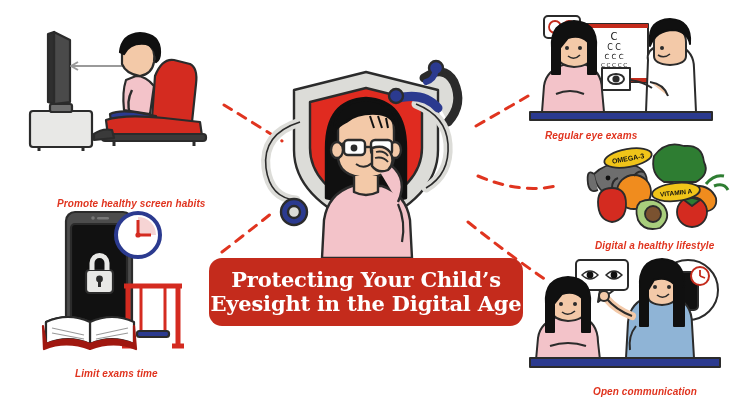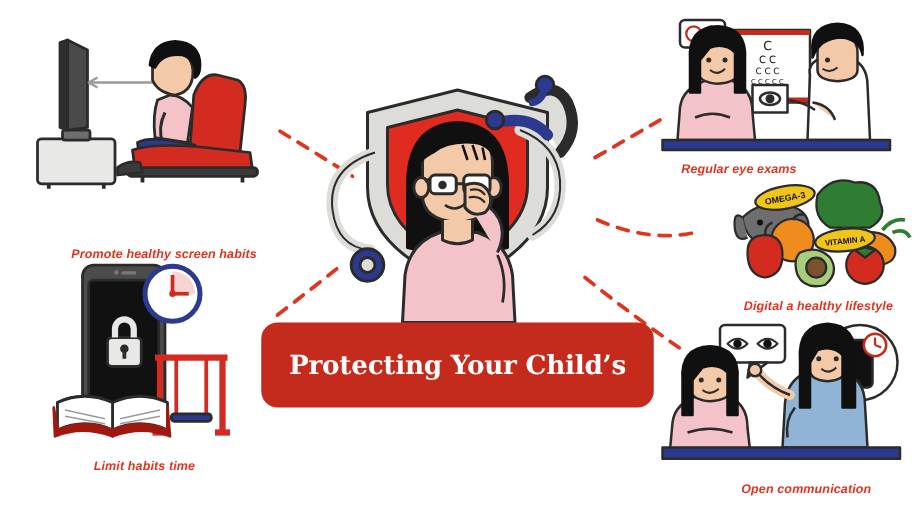--- a/index.html
+++ b/index.html
@@ -113,21 +113,21 @@
         <path d="M96 122 L96 140 Q74 131 52 140 L52 145 Q76 136 98 145 Z" fill="#A01810" stroke="#A01810"></path>
         <g stroke="#9A9A9A" stroke-width="1.2">
           <line x1="14" y1="124" x2="46" y2="131"></line>
           <line x1="14" y1="129" x2="46" y2="135"></line>
           <line x1="58" y1="131" x2="90" y2="124"></line>
           <line x1="58" y1="135" x2="90" y2="129"></line>
         </g>
       </g>
     </g>
   </svg>
-  <div class="cap" style="left:75px;top:368px;">Limit habits time</div>
+  <div class="cap" style="left:75px;top:368px;">Limit exams time</div>
 
   <svg class="node" style="left:248px;top:52px;" width="236" height="212">
     <g stroke="#2B2B2B" stroke-width="2.4" stroke-linejoin="round">
 
       <g fill="none" stroke="#2B2B2B" stroke-width="2.4">
         <path d="M176 26 Q196 12 206 30 Q216 52 200 70" fill="#DCDCD8" stroke-width="9" stroke-linecap="round"></path>
         <path d="M176 26 Q196 12 206 30 Q216 52 200 70" fill="none" stroke="#2B2B2B" stroke-width="1.6"></path>
       </g>
 
       <path d="M46 38 L118 20 L190 38 L190 98 Q190 146 118 176 Q46 146 46 98 Z" fill="#DCDCD8"></path>
@@ -185,20 +185,21 @@
       <g stroke="#2B2B2B" stroke-width="1.8" fill="none">
         <path d="M128 100 Q136 98 140 104"></path>
         <path d="M127 106 Q135 104 140 110"></path>
       </g>
       <path d="M150 152 Q158 170 154 190" fill="none" stroke-width="2.2"></path>
     </g>
   </svg>
 
   <div class="banner">
     <span>Protecting Your Child’s</span>
+    <span>Eyesight in the Digital Age</span>
   </div>
 
   <svg class="node" style="left:522px;top:8px;" width="204" height="118">
     <g stroke="#2B2B2B" stroke-width="2" stroke-linejoin="round">
 
       <rect x="58" y="16" width="68" height="58" fill="#fff"></rect>
       <line x1="58" y1="18" x2="126" y2="18" stroke="#C42B1C" stroke-width="4"></line>
       <line x1="58" y1="72" x2="126" y2="72" stroke="#C42B1C" stroke-width="4"></line>
       <g fill="#111" stroke="none" font-family="'DejaVu Sans',sans-serif" text-anchor="middle">
         <text x="92" y="32" font-size="10">C</text>

